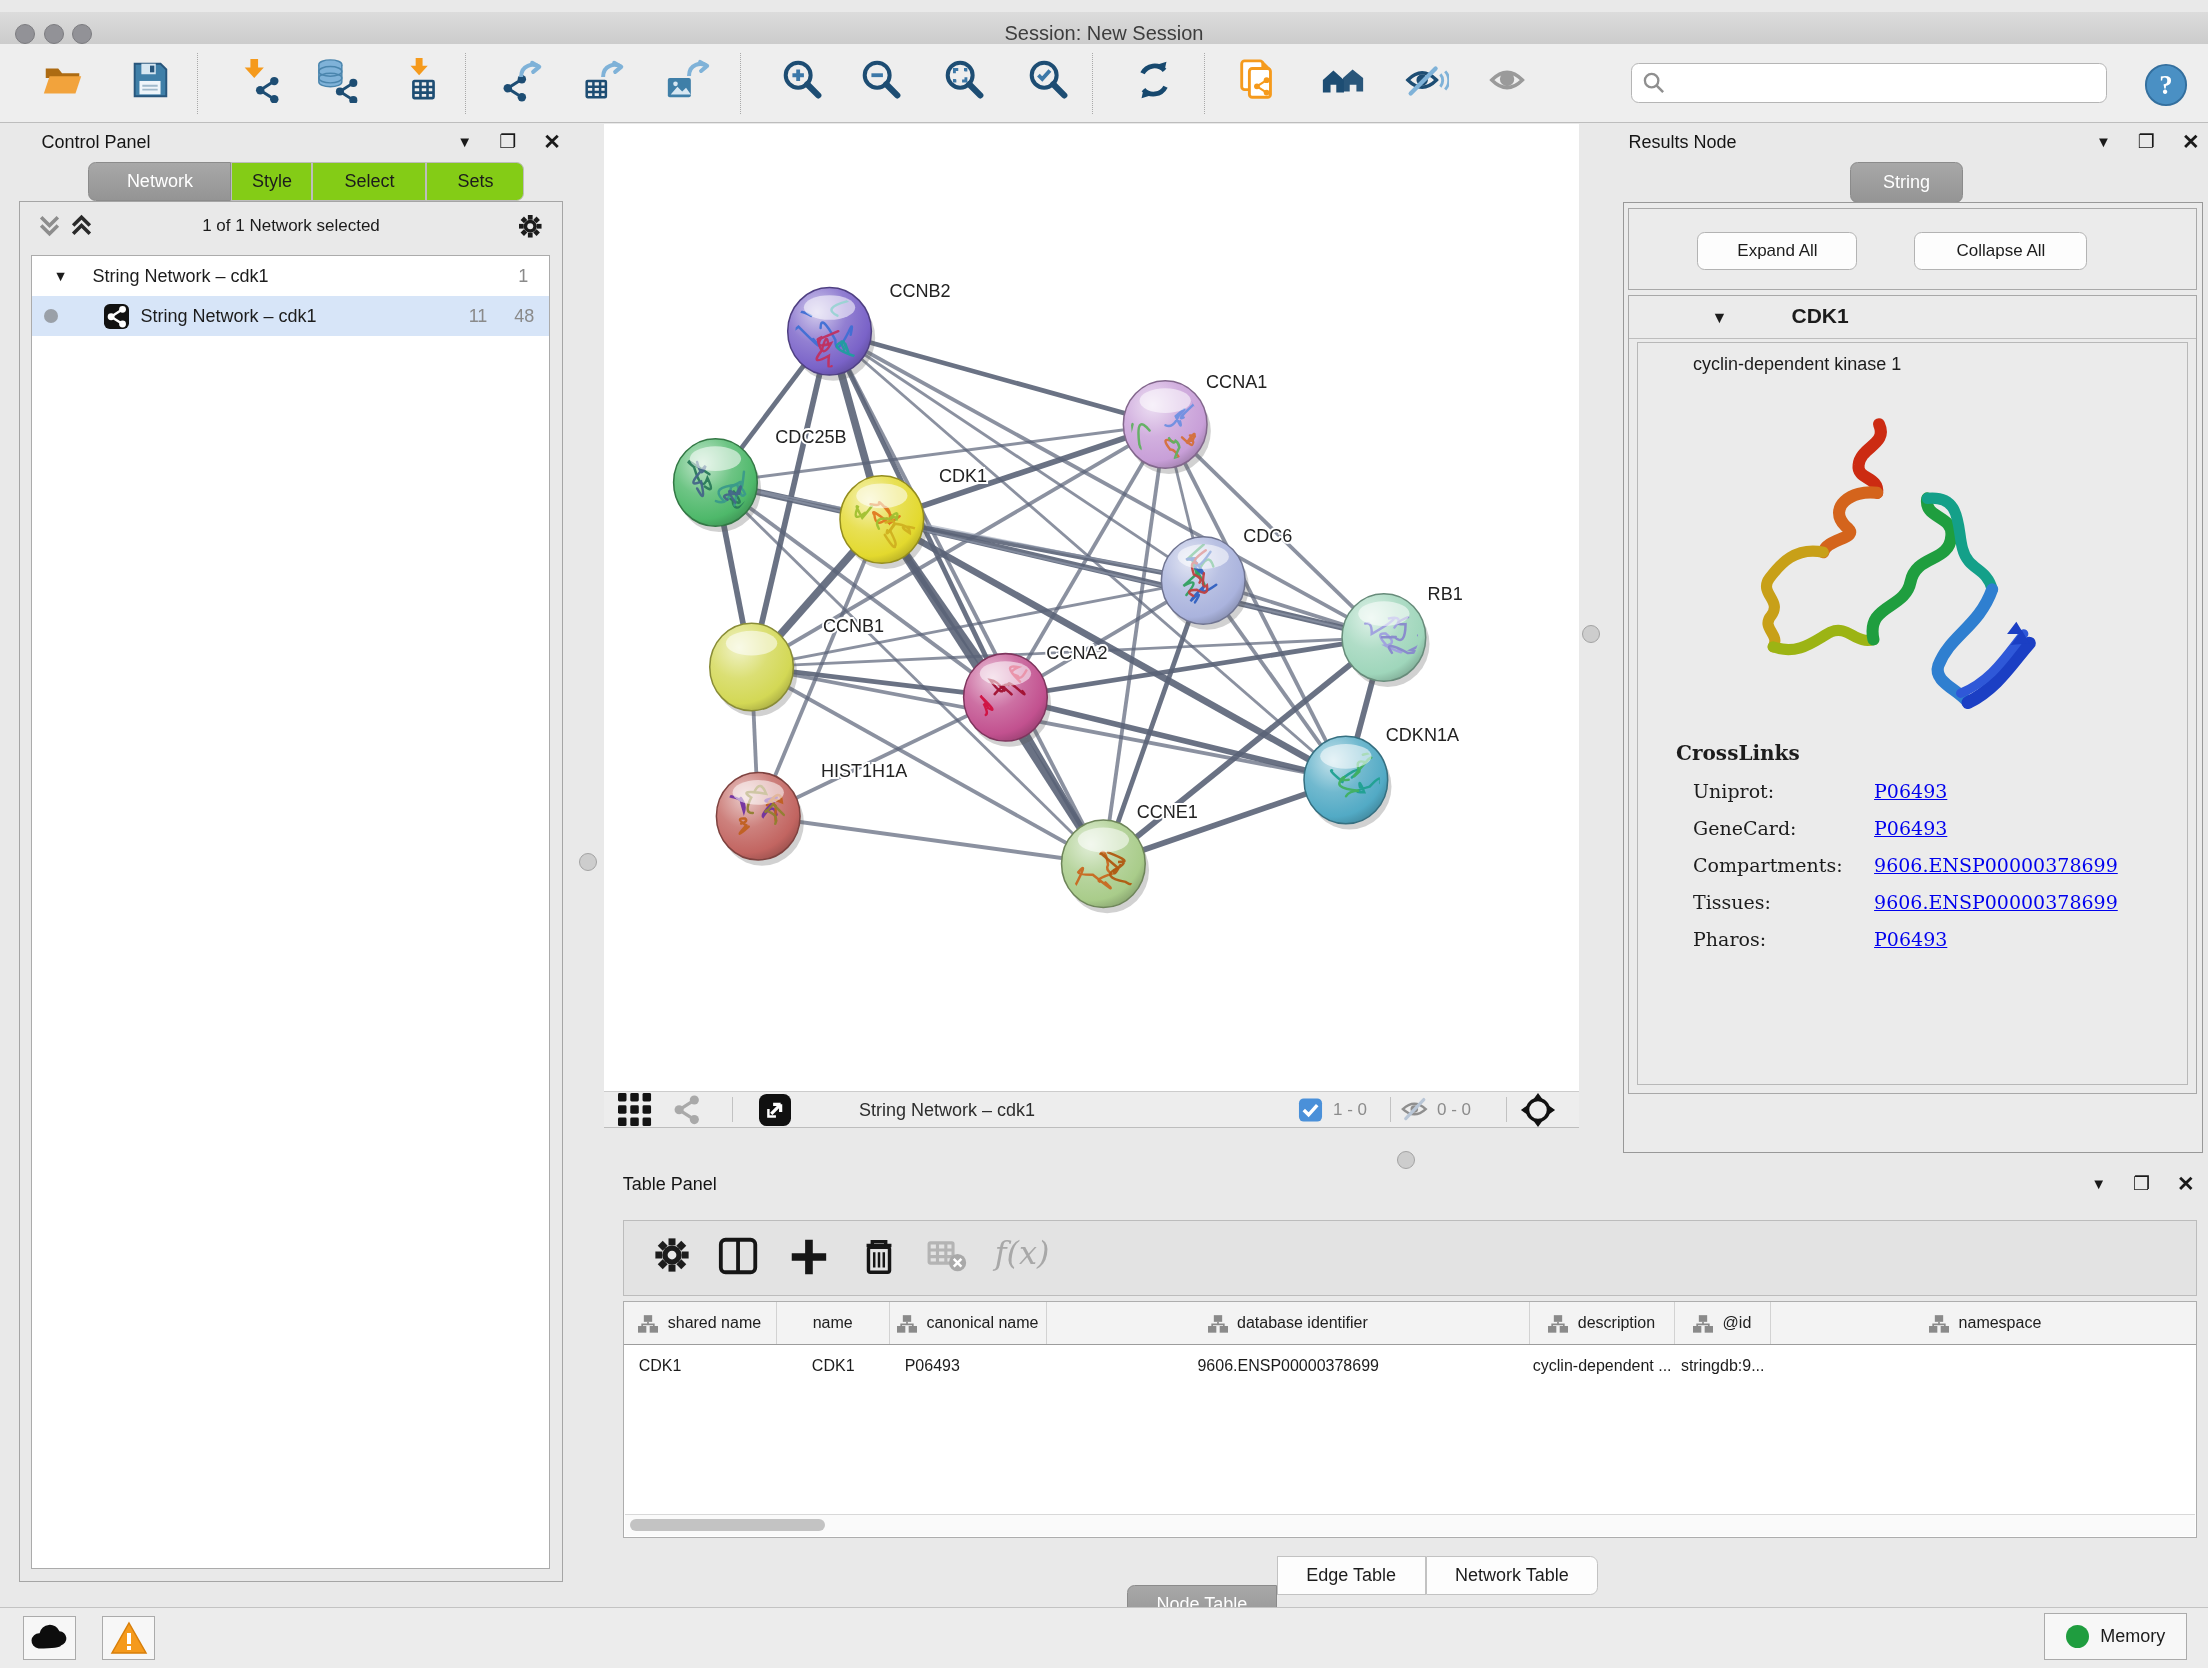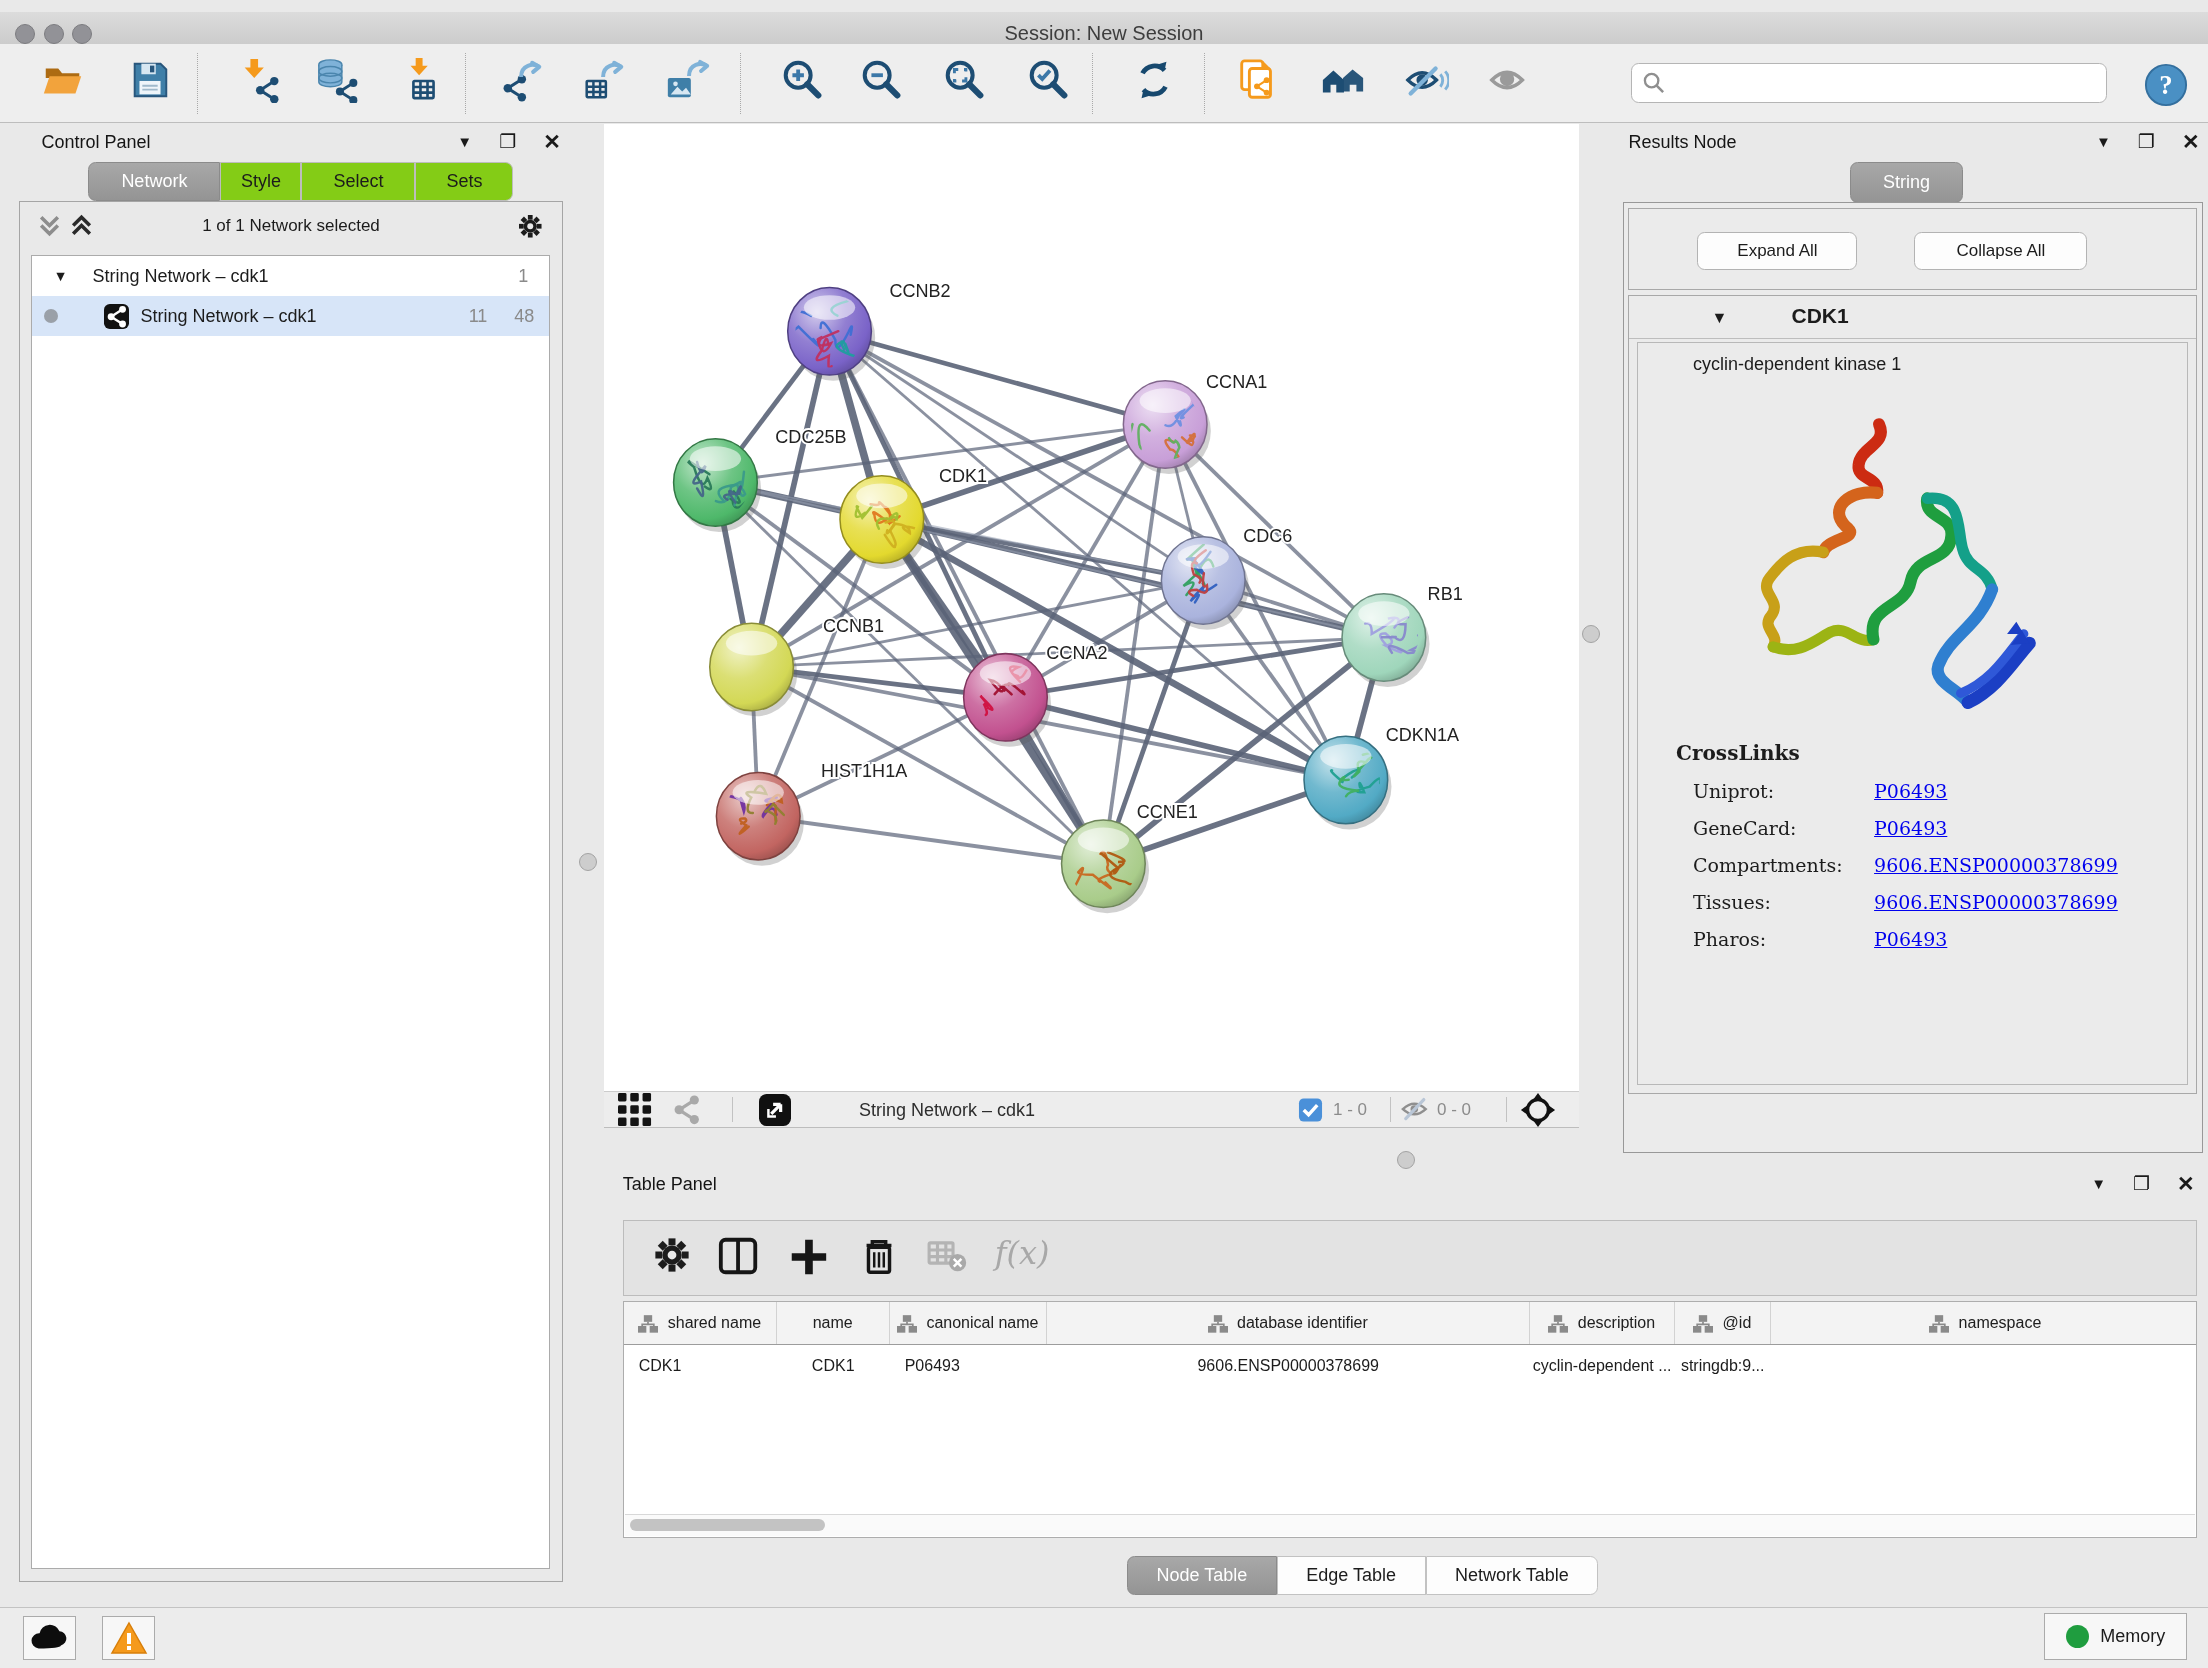--- a/index.html
+++ b/index.html
@@ -98,21 +98,21 @@
     display:flex;box-sizing:border-box;}
   .tp-col{display:flex;align-items:center;justify-content:center;gap:9.5px;border-right:1px solid #d2d2d2;
     font-size:16px;color:#202020;box-sizing:border-box;overflow:hidden;white-space:nowrap;}
   #tp-datarow{position:absolute;left:0;top:43px;height:41px;display:flex;}
   .tp-cell{display:flex;align-items:center;font-size:16px;box-sizing:border-box;overflow:hidden;white-space:nowrap;}
   #tp-hscroll{position:absolute;left:1px;bottom:1px;height:21px;right:1px;background:#fafafa;border-top:1px solid #d8d8d8;}
   #tp-hthumb{position:absolute;left:5.7px;top:3.8px;width:195px;height:12.4px;border-radius:6.7px;background:#c3c3c3;cursor:pointer;}
   #tp-tabs{position:absolute;left:511px;top:388px;display:flex;}
   .tp-tab{height:37px;padding:0 28.5px;display:flex;align-items:center;font-size:18px;background:#fdfdfd;
     border:1px solid #c2c2c2;cursor:pointer;}
-  .tp-tab.first{border-radius:7.6px 0 0 7.6px;}
+  .tp-tab.first{border-radius:7.6px 0 0 7.6px;margin-top:29px;}
   .tp-tab.last{border-radius:0 7.6px 7.6px 0;}
   .tp-tab.active{background:linear-gradient(#a8a8a8,#949494);color:#fff;border-color:#8b8b8b;}
 
   
   #status-bar{position:absolute;left:0;top:1607px;width:2208px;height:61px;background:#ececec;border-top:1px solid #c3c3c3;}
   .sb-box{position:absolute;top:7.6px;width:51px;height:42px;background:#f7f7f7;border:1px solid #ababab;
     display:flex;align-items:center;justify-content:center;cursor:pointer;}
   #memory-btn{position:absolute;right:21px;top:4.8px;width:141px;height:45px;background:#f7f7f7;border:1px solid #ababab;
     display:flex;align-items:center;justify-content:center;gap:11.4px;font-size:18px;cursor:pointer;}
   #memory-dot{width:23px;height:23px;border-radius:50%;}
@@ -331,21 +331,21 @@
     </div>
 
   <div id="control-panel">
     <div id="cp-header" class="panel-title">Control Panel</div>
     <div class="hdr-icons" style="right:7.6px;">
       <span class="panel-ctl">▼</span>
       <span class="panel-ctl" style="font-size:19px;">❐</span>
       <span class="panel-ctl" style="font-weight:bold;font-size:21px;">✕</span>
     </div>
     <div id="cp-tabs">
-        <div class="seg-tab active first" style="width: 132px;">Network</div>
+        <div class="seg-tab active first" style="width: 143px;">Network</div>
         <div class="seg-tab" style="width: 81px;">Style</div>
         <div class="seg-tab" style="width: 114px;">Select</div>
         <div class="seg-tab last" style="width: 98px;">Sets</div>
       </div>
     <div id="cp-body">
       <div id="cp-subhdr">
         <span style="position:absolute;left:17px;top:1.9px;">
             <svg width="25" height="25" viewBox="0 0 24 24">
               <path d="M4,4 L12,12 20,4 M4,12 L12,20 20,12" fill="none" stroke="#8d8d8d" stroke-width="3.4"></path>
             </svg>

